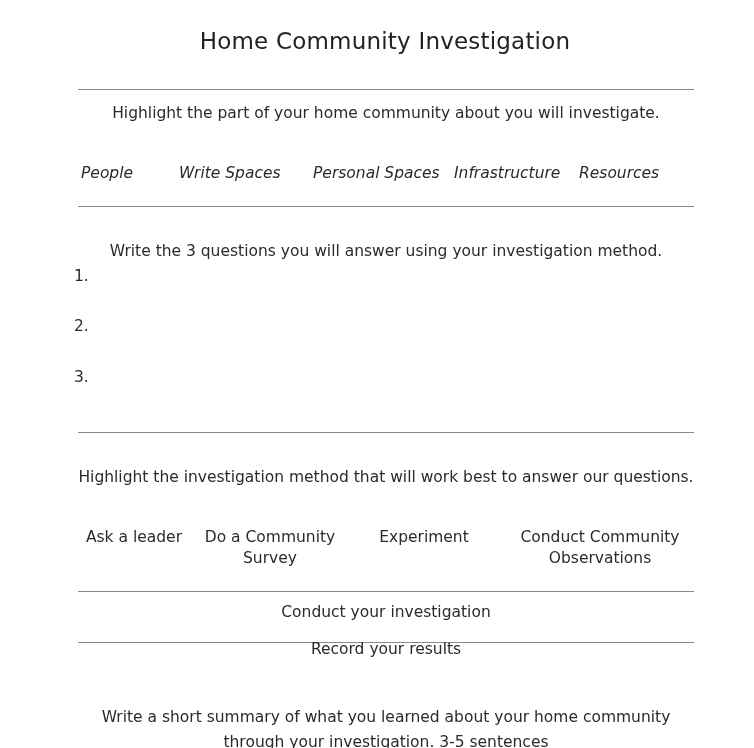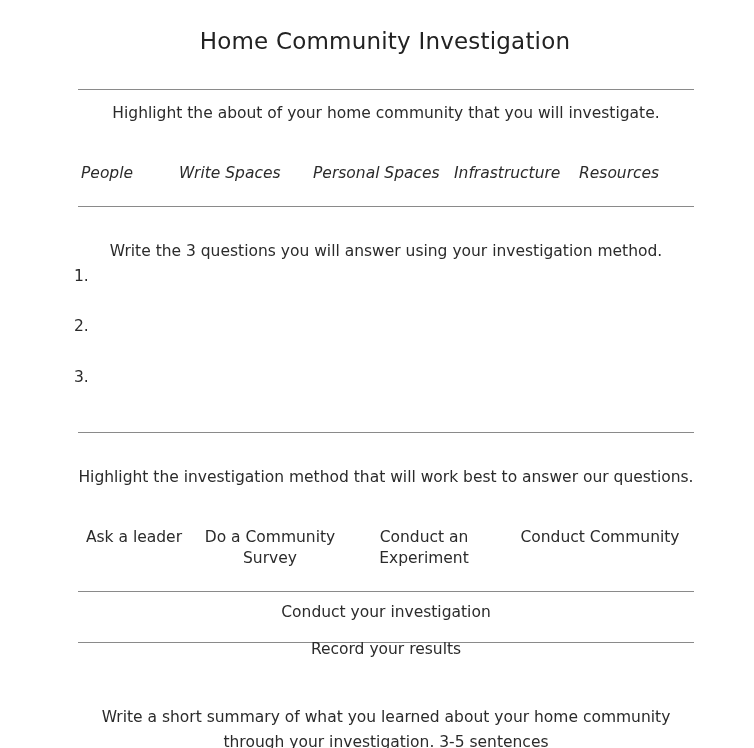--- a/index.html
+++ b/index.html
@@ -52,21 +52,21 @@
       color: #2b2b2b;
     }
   </style>
 </head>
 <body>
 
 <div class="abs title">Home Community Investigation</div>
 
 <div class="abs rule" style="top:89px;"></div>
 
-<div class="abs centered" style="top:101px;">Highlight the about of your home community that you will investigate.</div>
+<div class="abs centered" style="top:101px;">Highlight the part of your home community about you will investigate.</div>
 
 <div>
   <span class="abs opt" style="left:81px; top:163px;">People</span>
   <span class="abs opt" style="left:179px; top:163px;">Write Spaces</span>
   <span class="abs opt" style="left:313px; top:163px;">Personal Spaces</span>
   <span class="abs opt" style="left:454px; top:163px;">Infrastructure</span>
   <span class="abs opt" style="left:579px; top:163px;">Resources</span>
 </div>
 
 <div class="abs rule" style="top:206px;"></div>
@@ -85,25 +85,25 @@
 
 <div>
   <div class="abs method" style="left:74px; width:120px; top:527px;">
     <div>Ask a leader</div>
   </div>
   <div class="abs method" style="left:195px; width:150px; top:527px;">
     <div>Do a Community</div>
     <div>Survey</div>
   </div>
   <div class="abs method" style="left:359px; width:130px; top:527px;">
-    <div>Conduct an</div>
     <div>Experiment</div>
   </div>
   <div class="abs method" style="left:510px; width:180px; top:527px;text-align:center;">
     <div>Conduct Community</div>
+    <div>Observations</div>
   </div>
 </div>
 
 <div class="abs rule" style="top:591px;"></div>
 
 <div class="abs centered" style="top:600px;">Conduct your investigation</div>
 
 <div class="abs rule" style="top:642px;"></div>
 
 <div class="abs centered" style="top:612px;margin-top:25px;">Record your results</div>

